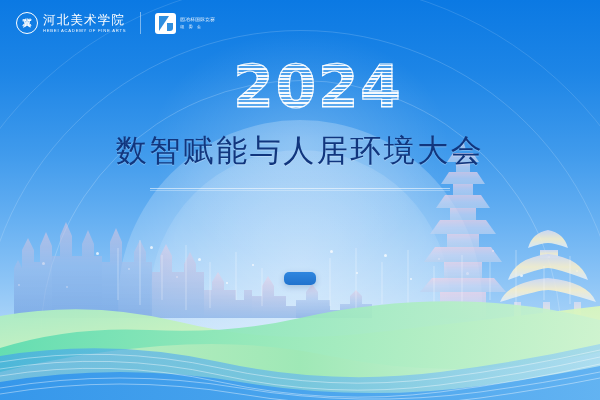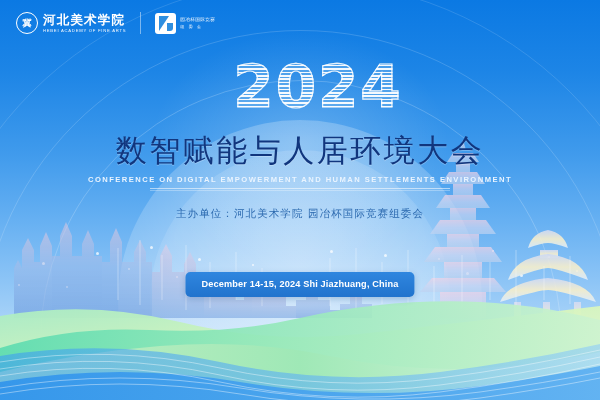--- a/index.html
+++ b/index.html
@@ -31,21 +31,21 @@
   }
   
   .logos{position:absolute;left:16px;top:12px;display:flex;align-items:center;gap:14px;z-index:40;}
   .logo-hafa{display:flex;align-items:center;gap:5px;}
   .seal{
     width:20px;height:20px;border-radius:50%;border:1.4px solid #fff;
     display:flex;align-items:center;justify-content:center;
     font-size:9px;color:#fff;font-weight:bold;line-height:1;
   }
   .logo-txt{display:flex;flex-direction:column;justify-content:center;}
-  .logo-cn{font-size:12.5px;color:#fff;font-weight:bold;letter-spacing:1.2px;
+  .logo-cn{font-size:12.5px;color:#fff;font-weight:normal;letter-spacing:1.2px;
     font-family:"DejaVu Sans",sans-serif;line-height:1.1;white-space:nowrap;}
   .logo-en{font-size:4.2px;color:#fff;letter-spacing:.75px;white-space:nowrap;margin-top:2px;opacity:.95;}
   .divider{width:1px;height:22px;background:rgba(255,255,255,.45);}
   .logo-yy{display:flex;align-items:center;gap:4px;}
   .yy-mark{
     width:21px;height:21px;border-radius:3px;background:#fff;position:relative;overflow:hidden;
   }
   .yy-mark:before{
     content:"";position:absolute;left:4px;top:3px;width:0;height:0;
     border-left:10px solid #2f8fe0;border-bottom:15px solid transparent;
@@ -241,26 +241,23 @@
         <div class="yy-sub">组 委 会</div>
       </div>
     </div>
   </div>
 
   <div class="year-wrap">
     <span class="year">2024</span>
   </div>
 
   <div class="title-main">数智赋能与人居环境大会</div>
-  <div class="title-en">CONFERENCE ON DIGITAL EMPOWERMENT AND HUMAN SETTLEMENTS ENVIRONMENT</div>
   <div class="rule"></div>
-  <div class="organizer">主办单位：河北美术学院  园冶杯国际竞赛组委会</div>
 
   <div class="date-badge">
-    <div class="date-en">December 14-15, 2024 Shi Jiazhuang, China</div>
   </div>
 
   <svg class="scene scene-front" viewBox="0 0 600 400" preserveAspectRatio="none">
     <path fill="url(#gHill1)" d="M0 316 Q90 300 180 322 Q270 344 360 334 Q450 324 600 306 L600 400 L0 400 Z" opacity=".95"></path>
     <path fill="url(#gHill2)" d="M0 348 Q70 326 150 330 Q230 334 300 318 Q390 298 480 302 Q540 305 600 320 L600 400 L0 400 Z" opacity=".92"></path>
     <path fill="url(#gHill3)" d="M0 372 Q80 352 160 346 Q250 339 330 356 Q420 375 510 366 Q560 361 600 352 L600 400 L0 400 Z" opacity=".95"></path>
     <path fill="url(#gWave)" d="M0 356 Q110 338 220 362 Q330 386 440 372 Q520 362 600 344 L600 400 L0 400 Z" opacity=".62"></path>
     <path fill="url(#gWave2)" d="M0 382 Q120 362 240 382 Q360 402 480 386 Q545 377 600 366 L600 400 L0 400 Z" opacity=".9"></path>
     <g stroke="#ffffff" stroke-opacity=".40" fill="none" stroke-width="1">
       <path d="M0 362 Q110 344 220 368 Q330 392 440 378 Q520 368 600 350"></path>

